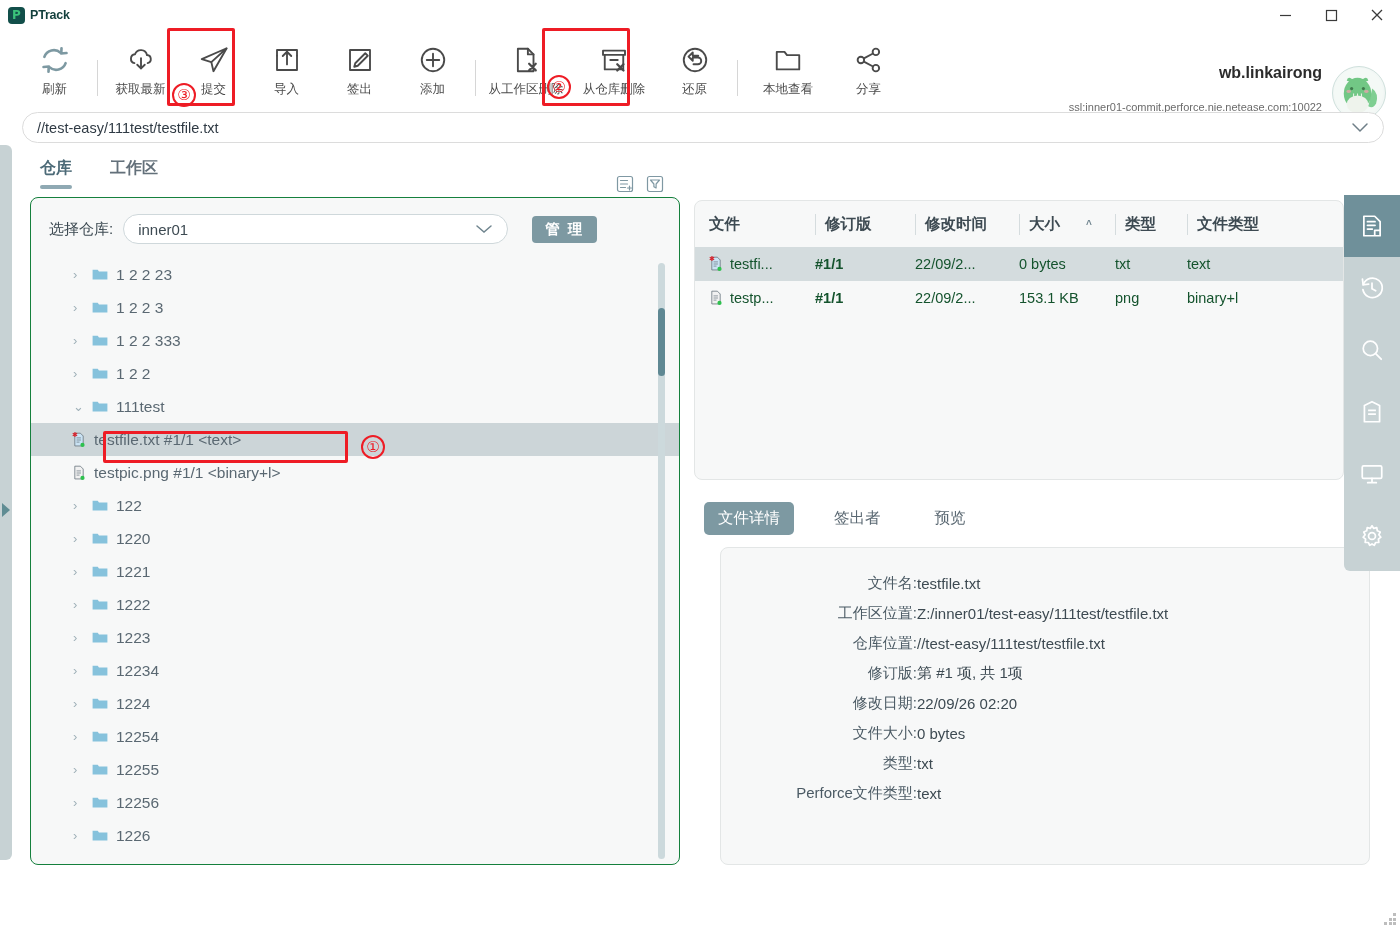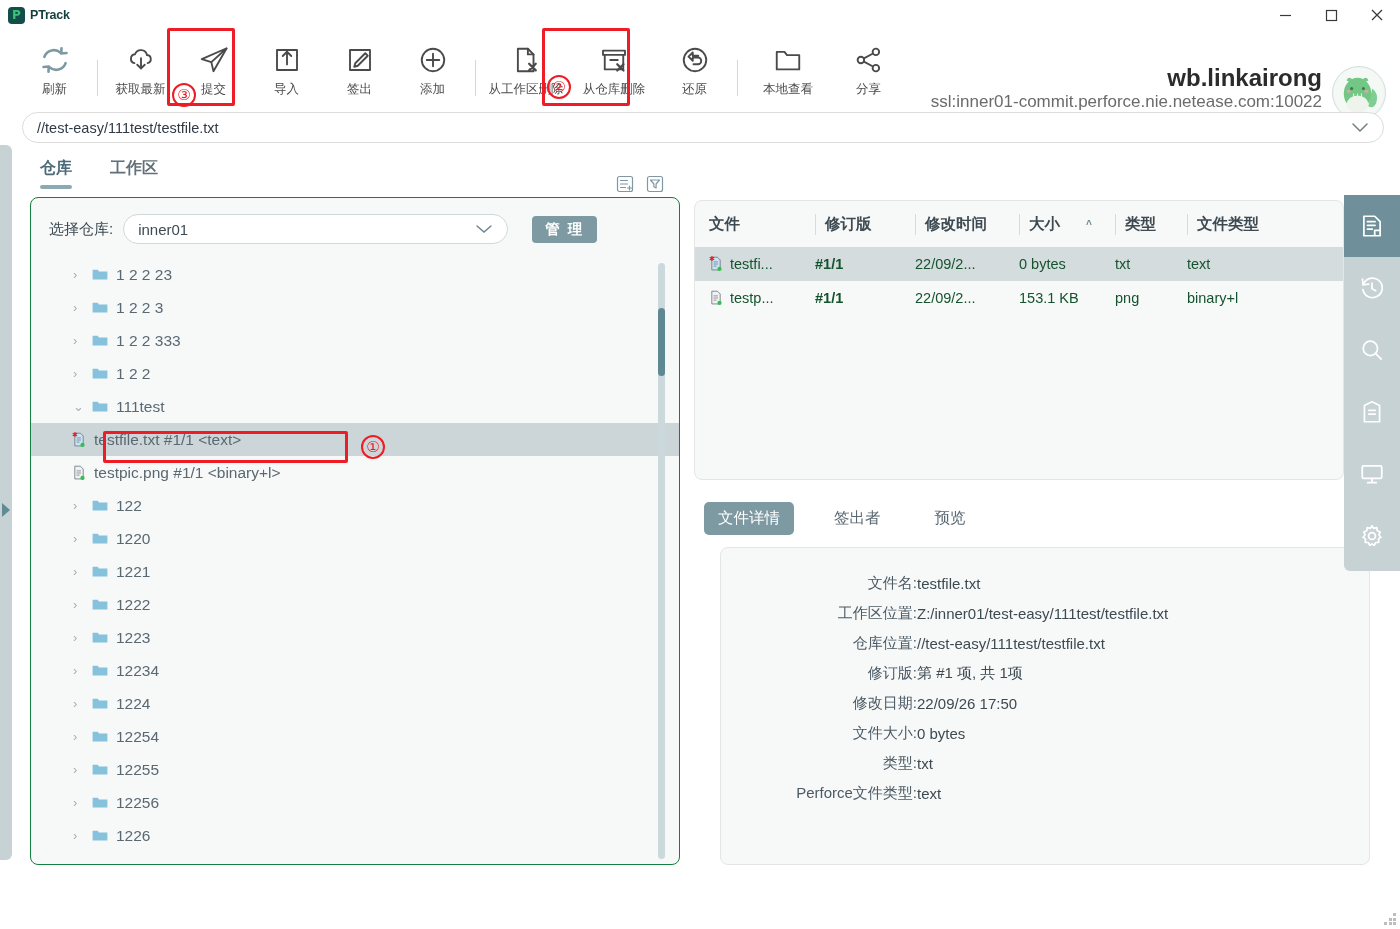--- a/index.html
+++ b/index.html
@@ -61,22 +61,22 @@
   .circnum {
     position: absolute; width: 24px; height: 24px; border-radius: 50%;
     border: 2px solid #ee1c25; color: #ee1c25;
     font-size: 15px; display: flex; align-items: center; justify-content: center;
     font-family: "DejaVu Sans", sans-serif; line-height: 1;
   }
 
   .useracct {
     position: absolute; right: 78px; top: 34px; text-align: right;
   }
-  .useracct .uname { font-size: 24px; font-weight: 700; color: #2b2b2b; }
-  .useracct .uhost { font-size: 17px; color: #6b6b6b; margin-top: 0; }
+  .useracct .uname { font-size: 16px; font-weight: 700; color: #2b2b2b; }
+  .useracct .uhost { font-size: 11px; color: #6b6b6b; margin-top: 19px; }
   .avatar {
     position: absolute; right: 14px; top: 36px;
     width: 54px; height: 54px; border-radius: 50%;
     background: #f2f7f5; border: 1.5px solid #cfe0dc; overflow: hidden;
   }
 
   
   .pathbar {
     position: absolute; top: 112px; left: 22px; width: 1362px; height: 31px;
     border: 1px solid #dcdcdc; border-radius: 16px; background: #fff;
@@ -657,21 +657,21 @@
       <div class="drow">
         <div class="dk">仓库位置:</div>
         <div class="dv">//test-easy/111test/testfile.txt</div>
       </div>
       <div class="drow">
         <div class="dk">修订版:</div>
         <div class="dv">第 #1 项, 共 1项</div>
       </div>
       <div class="drow">
         <div class="dk">修改日期:</div>
-        <div class="dv">22/09/26 17:50</div>
+        <div class="dv">22/09/26 02:20</div>
       </div>
       <div class="drow">
         <div class="dk">文件大小:</div>
         <div class="dv">0 bytes</div>
       </div>
       <div class="drow">
         <div class="dk">类型:</div>
         <div class="dv">txt</div>
       </div>
       <div class="drow">

